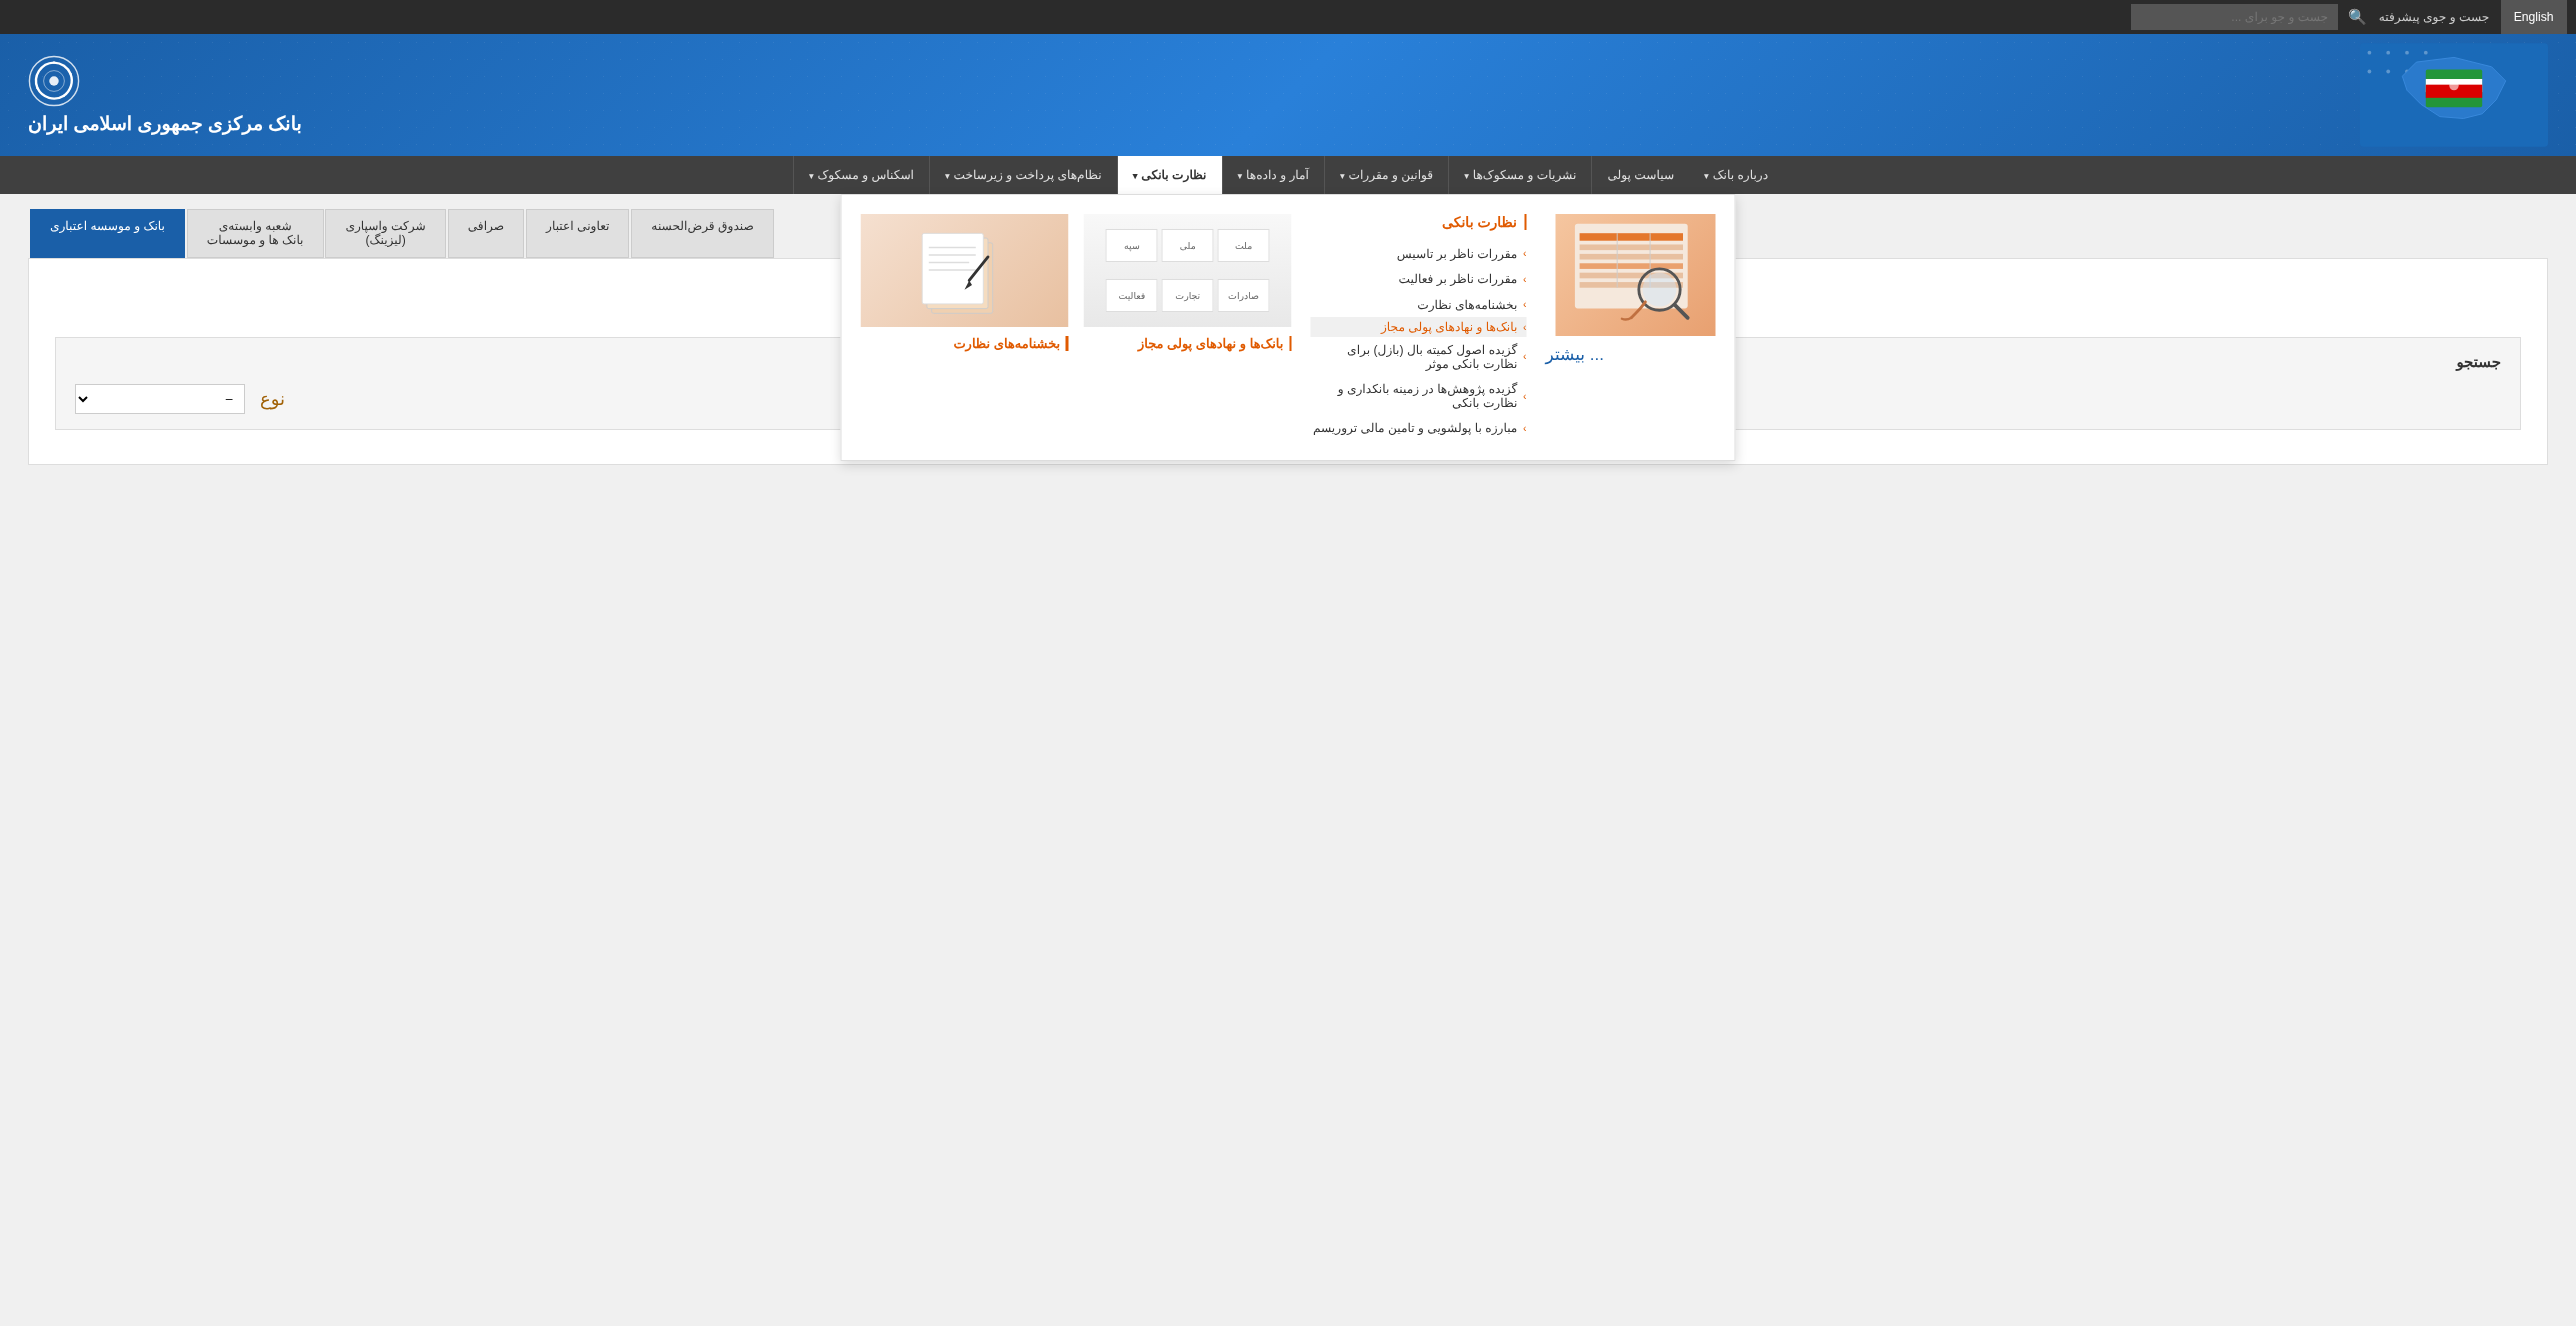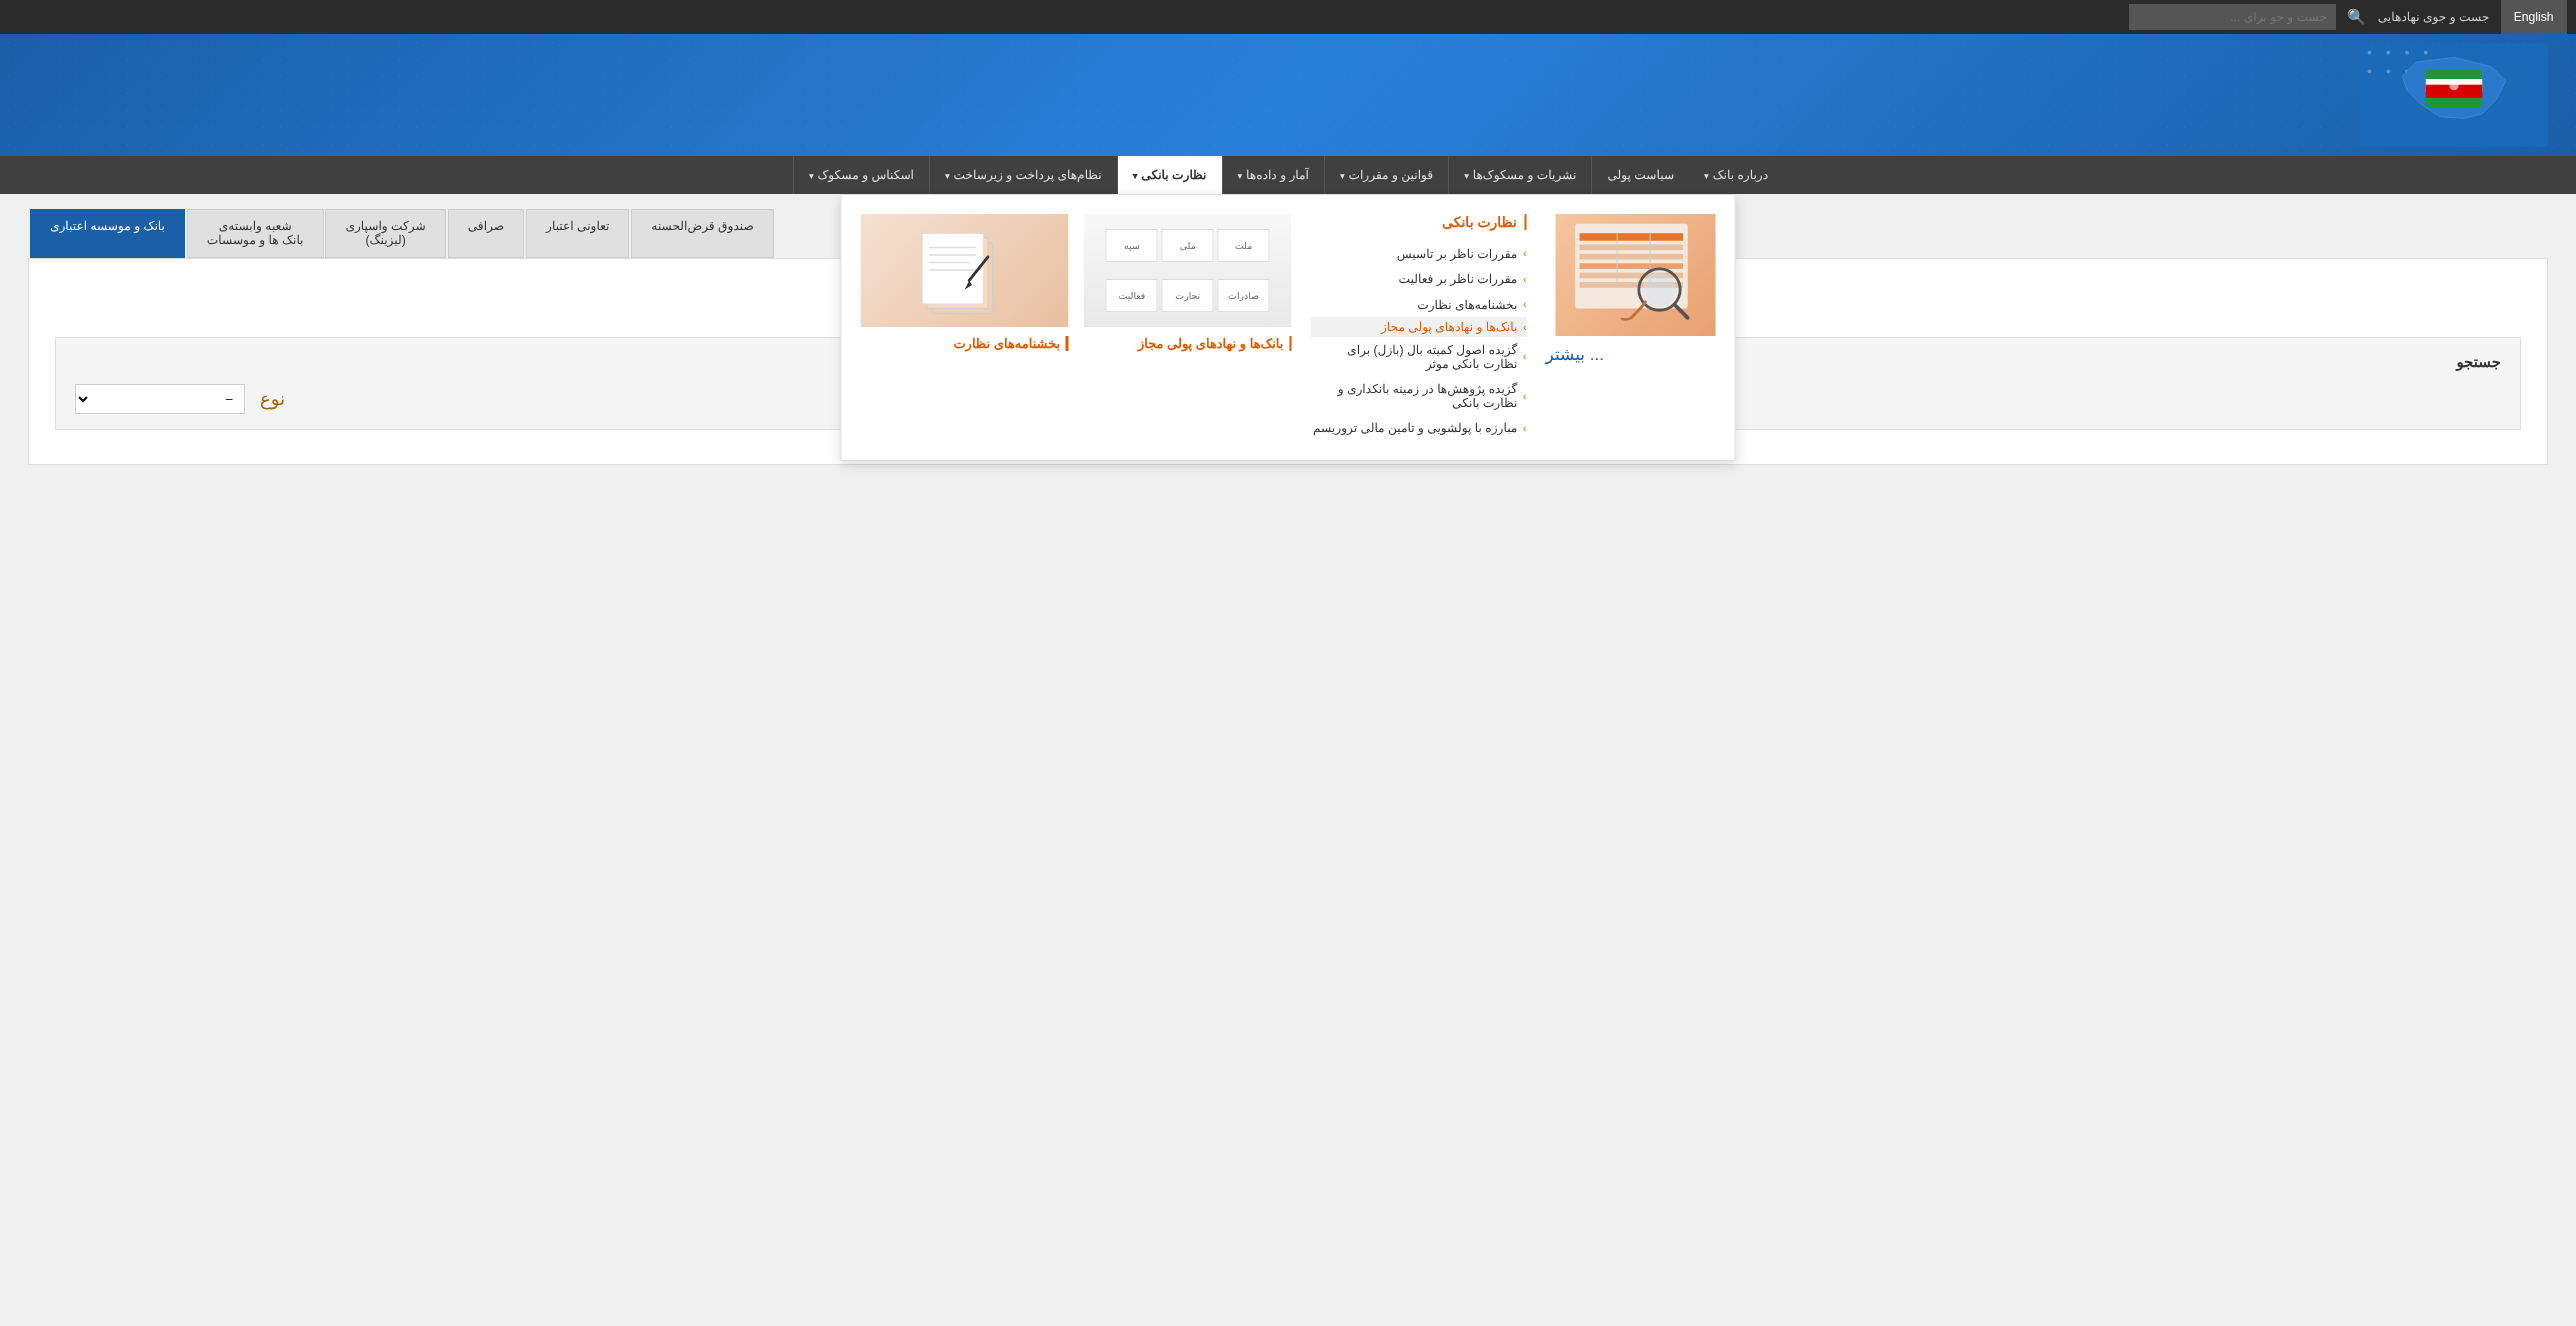--- a/index.html
+++ b/index.html
@@ -329,21 +329,21 @@
 
     
     .logo-svg { width: 52px; height: 52px; }
 
   </style>
 </head>
 <body>
 
 <div class="top-bar">
   <button class="english-btn">English</button>
-  <span class="advanced-search">جست و جوی نهادهایی</span>
+  <span class="advanced-search">جست و جوی پیشرفته</span>
   <span class="search-icon-top">🔍</span>
   <input class="search-input-top" type="text" placeholder="جست و جو برای ..." style="">
 </div>
 
 <div class="header">
   <div class="header-dots"></div>
 
   <div class="flag-shape">
     <svg viewBox="0 0 200 110" xmlns="http://www.w3.org/2000/svg">
 
@@ -359,20 +359,34 @@
       <path d="M60,20 L100,15 L140,25 L155,40 L145,60 L130,75 L110,80 L85,78 L65,65 L50,50 L45,35 Z" fill="#2a7acc" stroke="#3a8add" stroke-width="1"></path>
 
       <rect x="70" y="28" width="60" height="40" fill="#239539" rx="2"></rect>
       <rect x="70" y="38" width="60" height="14" fill="#fff"></rect>
       <rect x="70" y="44" width="60" height="14" fill="#da0000"></rect>
 
       <circle cx="100" cy="45" r="5" fill="rgba(255,255,255,0.6)"></circle>
     </svg>
   </div>
 
+  <div class="header-logo-area">
+    <svg class="logo-svg" viewBox="0 0 55 55" xmlns="http://www.w3.org/2000/svg">
+      <circle cx="27.5" cy="27.5" r="26" fill="none" stroke="rgba(255,255,255,0.8)" stroke-width="1.5"></circle>
+
+      <path d="M27.5,8 A19.5,19.5 0 0,1 45,20" fill="none" stroke="white" stroke-width="2.5" stroke-linecap="round"></path>
+      <path d="M45,20 A19.5,19.5 0 0,1 38,43" fill="none" stroke="white" stroke-width="2.5" stroke-linecap="round"></path>
+      <path d="M38,43 A19.5,19.5 0 0,1 10,35" fill="none" stroke="white" stroke-width="2.5" stroke-linecap="round"></path>
+      <path d="M10,35 A19.5,19.5 0 0,1 27.5,8" fill="none" stroke="white" stroke-width="2.5" stroke-linecap="round"></path>
+      <circle cx="27.5" cy="27.5" r="5" fill="white" opacity="0.9"></circle>
+
+      <circle cx="27.5" cy="27.5" r="11" fill="none" stroke="rgba(255,255,255,0.5)" stroke-width="1"></circle>
+    </svg>
+    <div class="header-title">بانک مرکزی جمهوری اسلامی ایران</div>
+  </div>
 </div>
 
 <nav class="nav-bar" style="position:relative;">
   <div class="nav-item">
     <span>درباره بانک</span>
     <span class="nav-arrow">▾</span>
   </div>
   <div class="nav-item">
     <span>سیاست پولی</span>
   </div>

